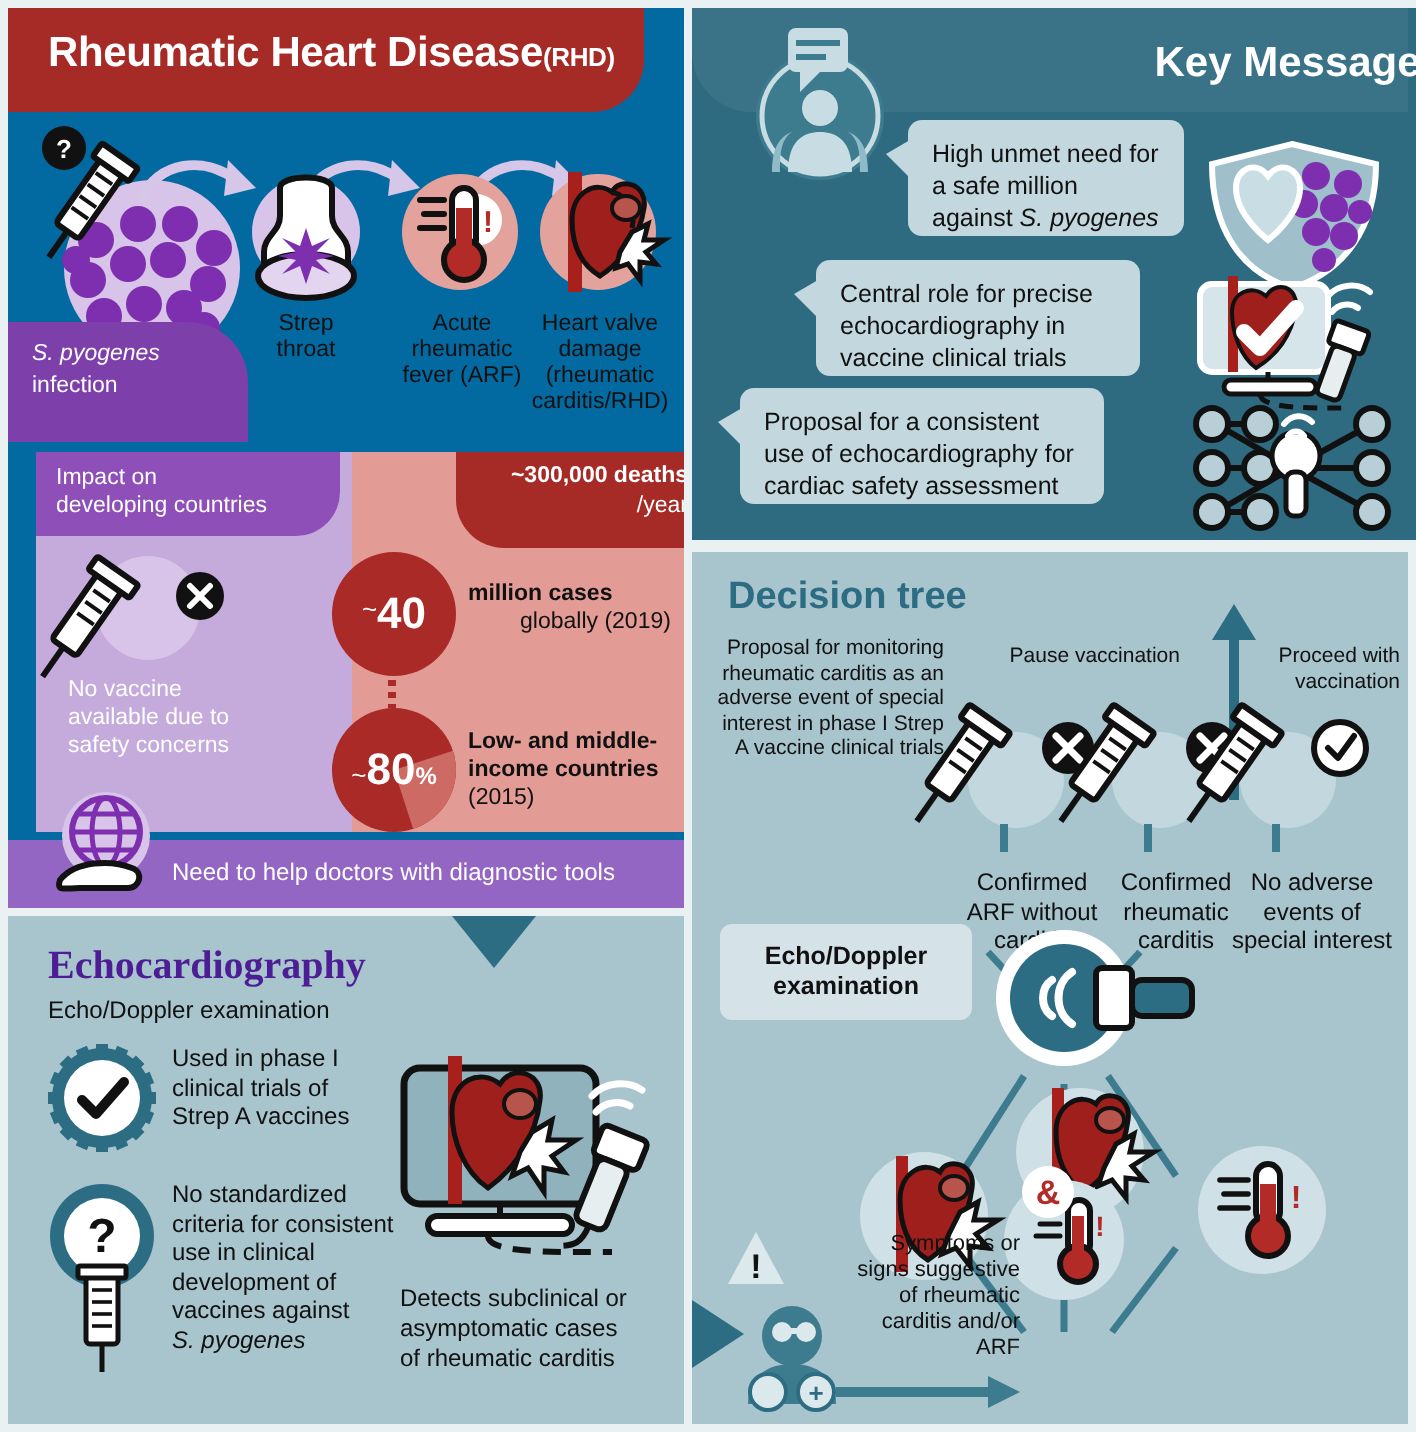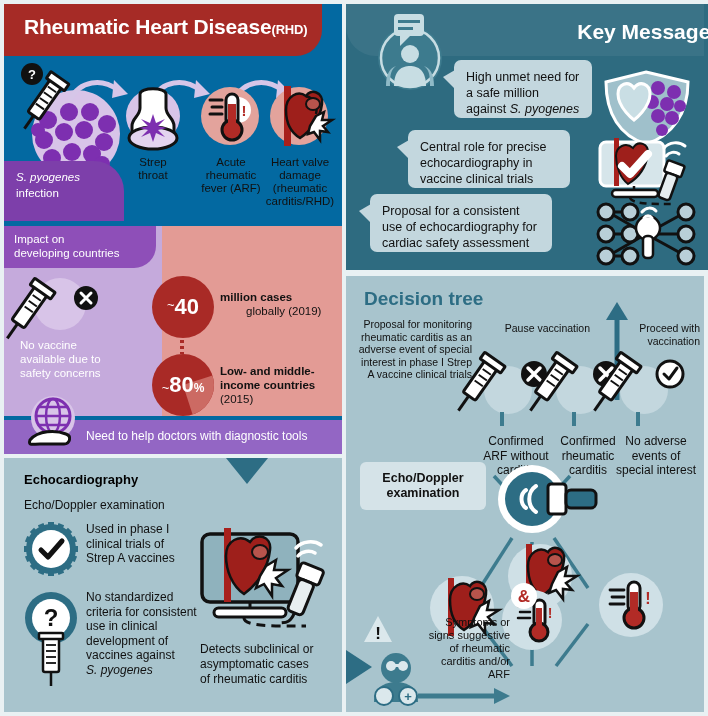--- a/index.html
+++ b/index.html
@@ -17,21 +17,21 @@
   #rhd-title .abbr{font-size:13px;font-weight:bold;}
 
   #spyo-band{position:absolute;left:0;top:157px;width:120px;height:60px;background:#7d3faa;
              border-top-right-radius:30px;}
   #spyo-band .l1{position:absolute;left:12px;top:10px;color:#fff;font-size:11.5px;font-style:italic;}
   #spyo-band .l2{position:absolute;left:12px;top:26px;color:#fff;font-size:11.5px;}
 
   .flow-label{position:absolute;text-align:center;font-size:11.5px;color:#111;line-height:13px;}
 
   
-  #impact-strip{position:absolute;left:0;top:222px;width:284px;height:190px;}
+  #impact-strip{position:absolute;left:14px;top:222px;width:284px;height:190px;}
   #impact-left{position:absolute;left:0;top:0;width:158px;height:190px;background:#c5aadc;}
   #impact-right{position:absolute;left:158px;top:0;width:180px;height:190px;background:#e39b95;}
   #impact-tag{position:absolute;left:0;top:0;width:152px;height:42px;background:#8e4fb8;
               border-bottom-right-radius:22px;}
   #impact-tag span{position:absolute;left:10px;top:6px;color:#fff;font-size:11.5px;line-height:14px;}
   #deaths-tag{position:absolute;left:210px;top:0;width:128px;height:48px;background:#a62b26;
               border-bottom-left-radius:24px;text-align:right;}
   #deaths-tag .d1{position:absolute;right:12px;top:6px;color:#fff;font-size:11.5px;font-weight:bold;}
   #deaths-tag .d2{position:absolute;right:12px;top:21px;color:#fff;font-size:11.5px;}
 
@@ -53,21 +53,21 @@
   #stat40-text{position:absolute;left:216px;top:64px;width:120px;font-size:11.5px;color:#111;line-height:14px;}
   #stat40-text b{font-weight:bold;}
   #stat80-text{position:absolute;left:216px;top:138px;width:120px;font-size:11.5px;color:#111;line-height:14px;}
   #stat80-text b{font-weight:bold;}
 
   #need-bar{position:absolute;left:0;top:416px;width:338px;height:34px;background:#9366c4;}
   #need-bar span{position:absolute;left:82px;top:9px;color:#fff;font-size:12px;}
 
   
   #echo-panel{left:4px;top:458px;width:338px;height:254px;background:#a8c4cd;}
-  #echo-title{position:absolute;left:20px;top:14px;color:#000000;font-size:13px;font-weight:bold;}
+  #echo-title{position:absolute;left:20px;top:14px;color:#4c1d95;font-size:20px;font-weight:bold;font-family:Liberation Serif, serif;}
   #echo-sub{position:absolute;left:20px;top:40px;color:#111;font-size:12px;}
   .echo-item-text{position:absolute;font-size:12px;color:#111;line-height:14.5px;}
   #echo-cap{position:absolute;left:196px;top:184px;width:138px;font-size:12px;color:#111;line-height:15px;}
   #down-tri{position:absolute;left:222px;top:0px;width:0;height:0;border-left:21px solid transparent;
             border-right:21px solid transparent;border-top:26px solid #2d6d84;}
 
   
   #key-panel{left:346px;top:4px;width:394px;height:266px;background:#2e6b80;}
   #key-title{position:absolute;right:18px;top:16px;color:#fff;font-size:21px;font-weight:bold;}
   #key-header-shade{position:absolute;left:0;top:0;width:358px;height:52px;background:rgba(255,255,255,.06);
@@ -203,20 +203,24 @@
     <div class="flow-label" style="left:254px;top:152px;width:84px;">Heart valve<br>damage<br>(rheumatic<br>carditis/RHD)</div>
 
     <div id="impact-strip">
       <div id="impact-left"></div>
       <div id="impact-right"></div>
 
       <div id="impact-tag">
         <span>Impact on<br>developing countries</span>
       </div>
 
+      <div id="deaths-tag">
+        <span class="d1">~300,000 deaths</span>
+        <span class="d2">/year</span>
+      </div>
 
       <svg class="abs" style="left:16px;top:44px;" width="100" height="72" viewBox="0 0 100 72">
         <circle cx="40" cy="34" r="26" fill="#d8c4e8"></circle>
         <g transform="translate(14,4) rotate(35)">
           <rect x="8" y="10" width="15" height="40" rx="2" fill="#fff" stroke="#111" stroke-width="3"></rect>
           <rect x="3" y="3" width="25" height="8" rx="1" fill="#fff" stroke="#111" stroke-width="3"></rect>
           <line x1="15" y1="50" x2="15" y2="68" stroke="#111" stroke-width="3"></line>
           <line x1="11" y1="18" x2="21" y2="18" stroke="#111" stroke-width="2"></line>
           <line x1="11" y1="25" x2="21" y2="25" stroke="#111" stroke-width="2"></line>
           <line x1="11" y1="32" x2="21" y2="32" stroke="#111" stroke-width="2"></line>

